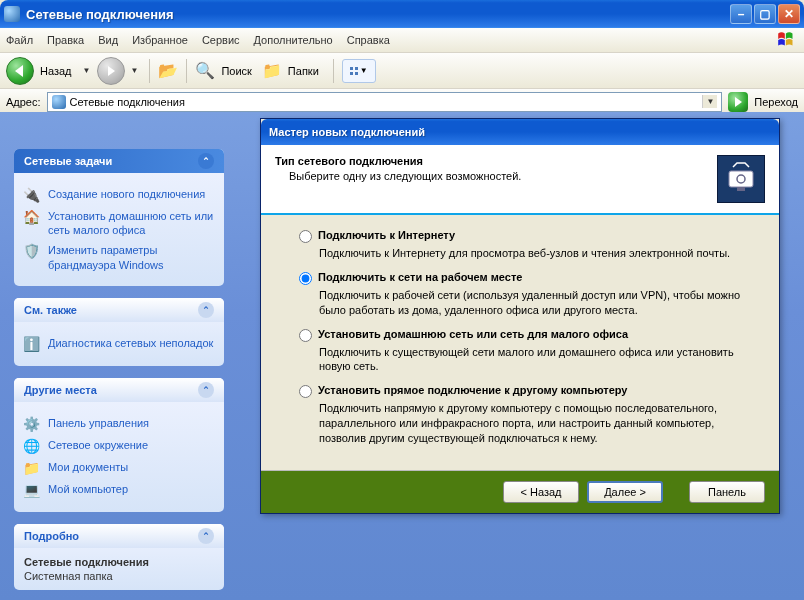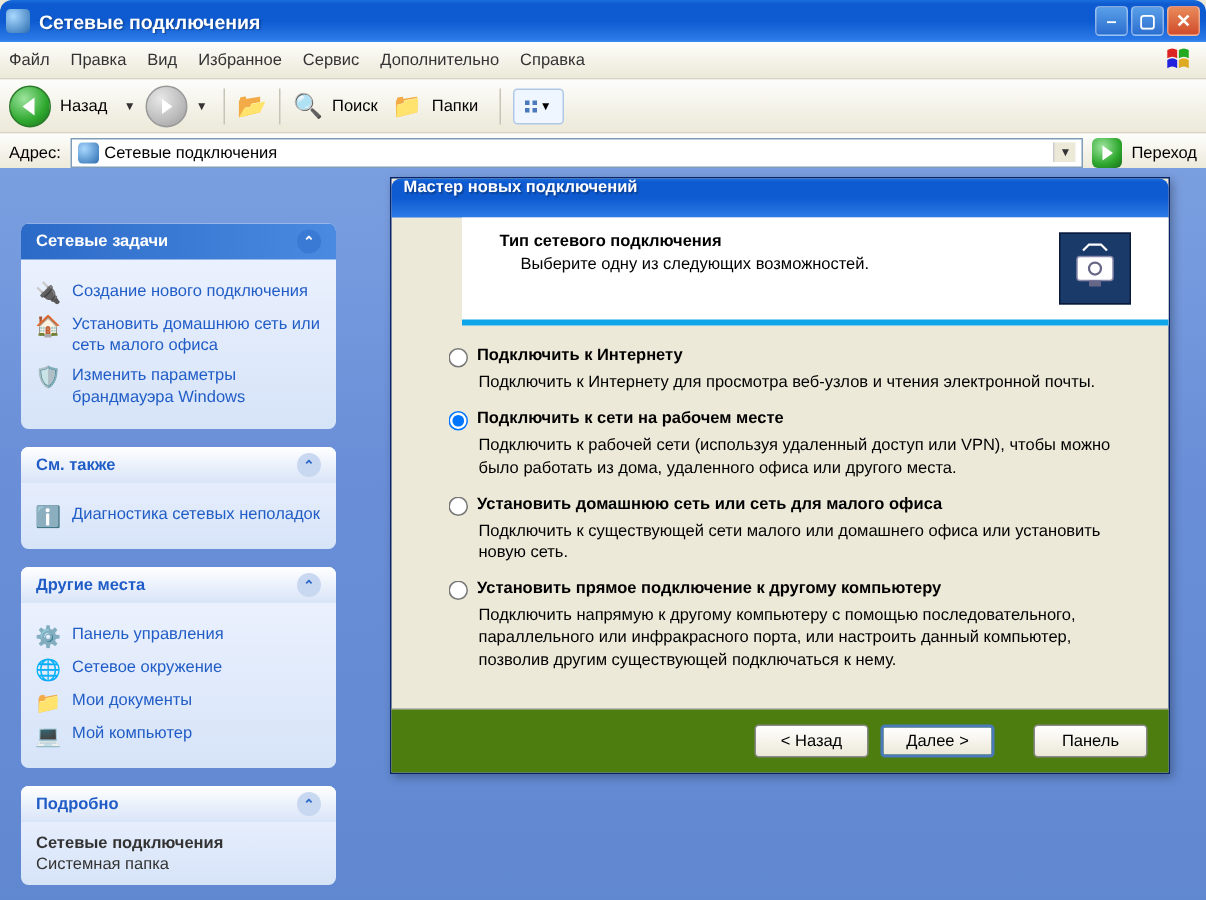--- a/index.html
+++ b/index.html
@@ -50,22 +50,22 @@
   .panel-hdr .chev { margin-left:auto; width:16px; height:16px; border-radius:50%; background:#c8d8f0; display:flex; align-items:center; justify-content:center; font-size:9px; color:#2c6ac8; }
   .panel-hdr.dark .chev { background:#3a7ad4; color:white; }
   .panel-body { padding: 8px 10px; }
   .task { display:flex; align-items:flex-start; gap:8px; margin: 6px 0; color:#215dc6; cursor:pointer; line-height:1.3; }
   .task .tic { width:16px; height:16px; flex-shrink:0; display:flex; align-items:center; justify-content:center; font-size:14px; }
   .detail-panel .panel-body { color:#333; }
   .detail-title { font-weight:bold; margin-bottom:2px; }
 
   
   .wizard { position:absolute; left:260px; top:118px; width:520px; background:#ece9d8; border:1px solid #0a246a; box-shadow: 2px 2px 6px rgba(0,0,0,0.3); }
-  .wiz-titlebar { height:26px; background: linear-gradient(to bottom, #1a6edc, #0e5ad0 10%, #0e5ad0 50%, #2c7ae8); display:flex; padding:0 8px; color:white; font-weight:bold; font-size:12px; text-shadow:1px 1px 1px rgba(0,0,0,0.3); border-radius: 6px 6px 0 0; }
-  .wiz-header { background:white; padding:10px 25px; display:flex; align-items:flex-start; border-bottom:4px solid #0ea5e9;margin-left:47px; }
+  .wiz-titlebar { height:26px; background: linear-gradient(to bottom, #1a6edc, #0e5ad0 10%, #0e5ad0 50%, #2c7ae8); display:flex; align-items:center; padding:0 8px; color:white; font-weight:bold; font-size:12px; text-shadow:1px 1px 1px rgba(0,0,0,0.3); border-radius: 6px 6px 0 0; }
+  .wiz-header { background:white; padding:10px 14px; display:flex; align-items:flex-start; border-bottom:2px solid #0ea5e9; }
   .wiz-header-text { flex:1; }
   .wiz-header-title { font-weight:bold; margin-bottom:3px; }
   .wiz-header-sub { padding-left:14px; }
   .wiz-header-icon { width:48px; height:48px; background:#1a3a6a; border:1px solid #0a1a3a; display:flex; align-items:center; justify-content:center; }
   .wiz-content { padding: 14px 38px; min-height: 250px; }
   .radio-row { margin-bottom: 10px; }
   .radio-row label { display:flex; align-items:flex-start; gap:6px; font-weight:bold; cursor:pointer; }
   .radio-row input { margin-top:1px; }
   .radio-desc { margin: 3px 0 0 20px; line-height:1.35; }
   .wiz-buttons { border-top:1px solid #bbb; padding: 10px 14px; display:flex; justify-content:flex-end; gap:8px; background:#4d7c0f; }

